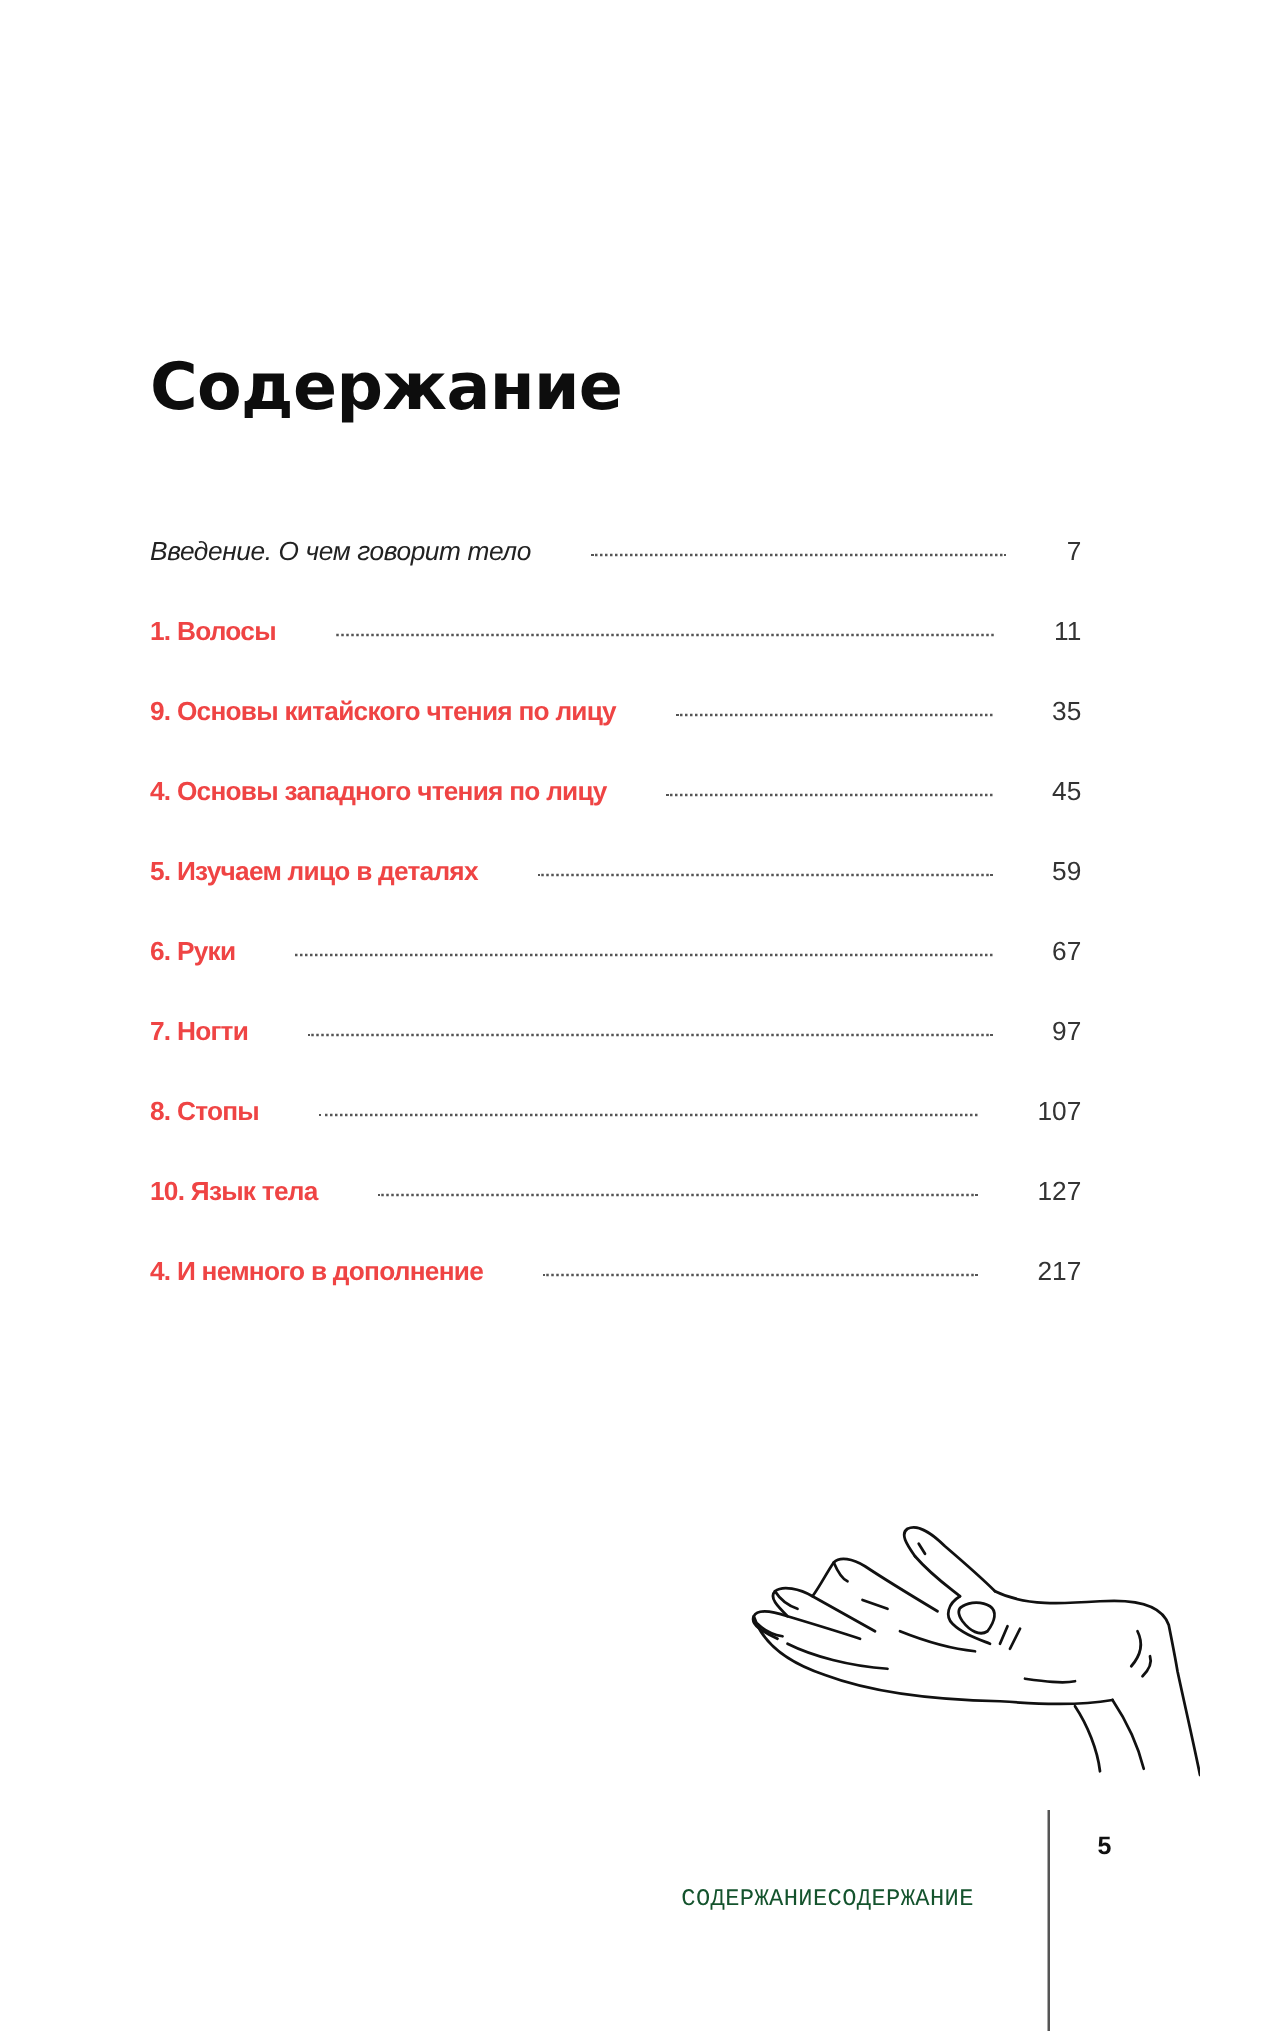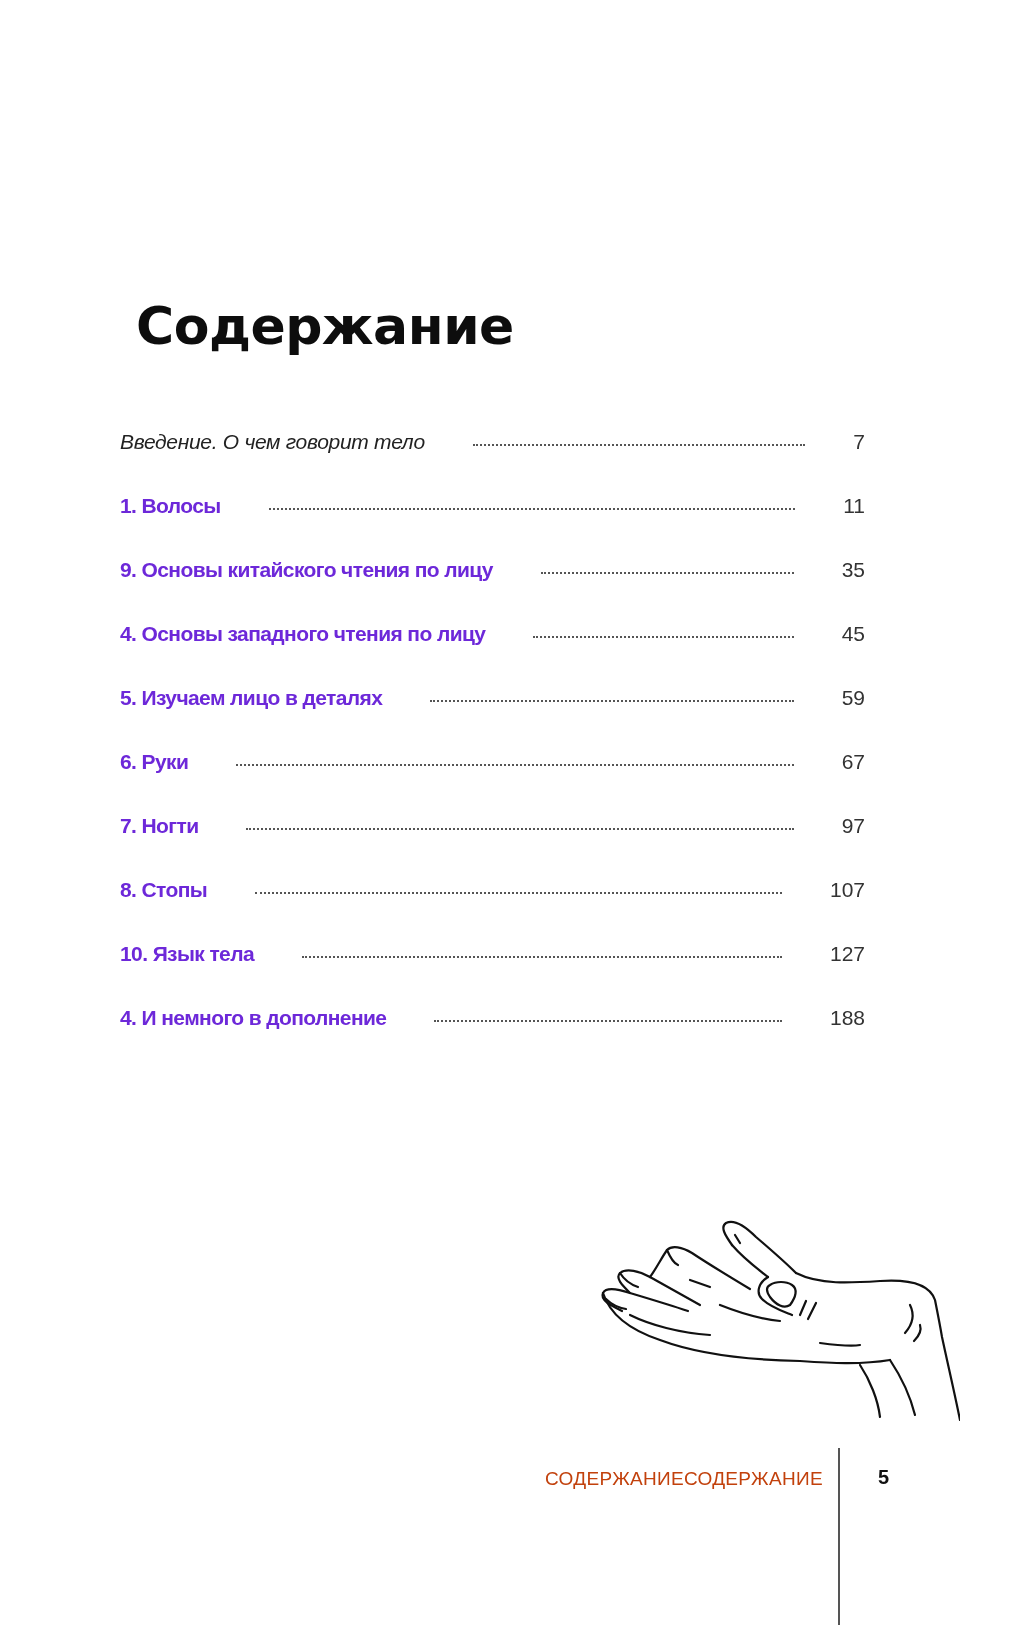--- a/index.html
+++ b/index.html
@@ -12,21 +12,21 @@
       height: 1625px;
       position: relative;
       overflow: hidden;
       font-family: "DejaVu Sans", "Liberation Sans", sans-serif;
       color: #111111;
     }
     .page-title {
       position: absolute;
       left: 120px;
       top: 280px;
-      margin: 16px;
+      margin: 0;
       font-size: 52px;
       font-weight: bold;
       letter-spacing: -0.5px;
       color: #0d0d0d;
       font-family: "DejaVu Sans", sans-serif;
     }
     .toc {
       position: absolute;
       left: 120px;
       top: 430px;
@@ -39,21 +39,21 @@
       display: flex;
       align-items: baseline;
       height: 64px;
       font-size: 20px;
       line-height: 24px;
       gap: 44px;
     }
     .toc-row .label {
       white-space: nowrap;
       font-weight: bold;
-      color: #6d28d9;
+      color: #ef4444;
       letter-spacing: -0.6px;
       font-family: "Liberation Sans", sans-serif;
       font-size: 21px;
     }
     .toc-row.intro .label {
       font-weight: normal;
       font-style: italic;
       color: #222;
       letter-spacing: -0.3px;
     }
@@ -77,25 +77,25 @@
     .illustration {
       position: absolute;
       left: 570px;
       top: 1165px;
       width: 390px;
       height: 260px;
     }
     .footer-running-head {
       position: absolute;
       left: 545px;
-      top: 1468px;
+      top: 1508px;
       font-size: 19px;
-      color: #c2410c;
+      color: #14532d;
       letter-spacing: 0.3px;
-      font-family: Liberation Sans, sans-serif;
+      font-family: Liberation Mono, monospace;
     }
     .footer-divider {
       position: absolute;
       left: 838px;
       top: 1448px;
       width: 1.5px;
       height: 177px;
       background: #555;
     }
     .footer-page-number {
@@ -155,21 +155,21 @@
     <span class="page">107</span>
   </li>
   <li class="toc-row">
     <span class="label">10. Язык тела</span>
     <span class="leader"></span>
     <span class="page">127</span>
   </li>
   <li class="toc-row">
     <span class="label">4. И немного в дополнение</span>
     <span class="leader"></span>
-    <span class="page">188</span>
+    <span class="page">217</span>
   </li>
 </ul>
 
 <svg class="illustration" viewBox="0 0 390 260" fill="none" stroke="#111" stroke-width="2.2" stroke-linecap="round" stroke-linejoin="round">
 
   <path d="M52 146 C40 140 30 135 33 128 C36 122 48 124 60 128 C80 134 100 140 118 146"></path>
   <path d="M36 134 C42 140 50 143 56 144"></path>
 
   <path d="M60 128 C52 120 45 113 50 108 C56 103 70 106 80 112 C98 122 116 132 130 140"></path>
   <path d="M50 108 C55 116 62 120 68 122"></path>

